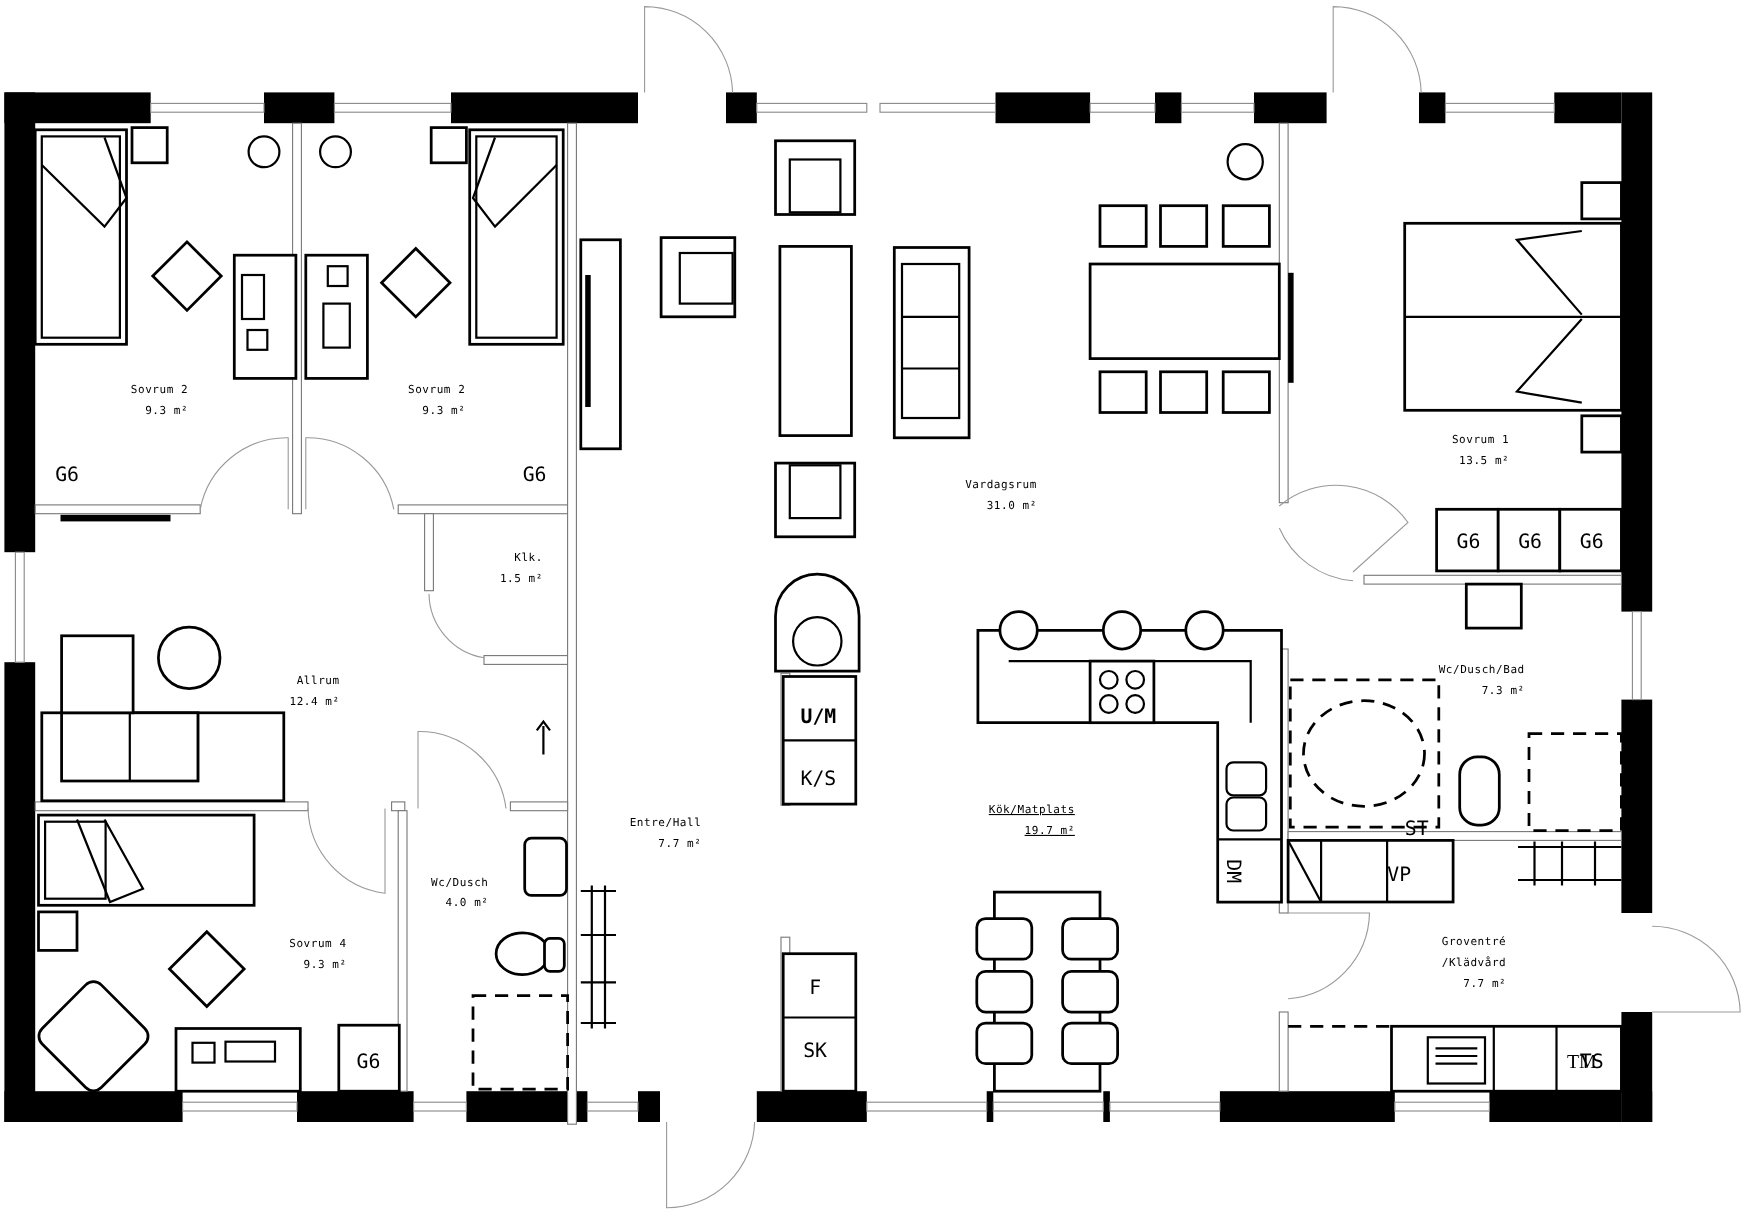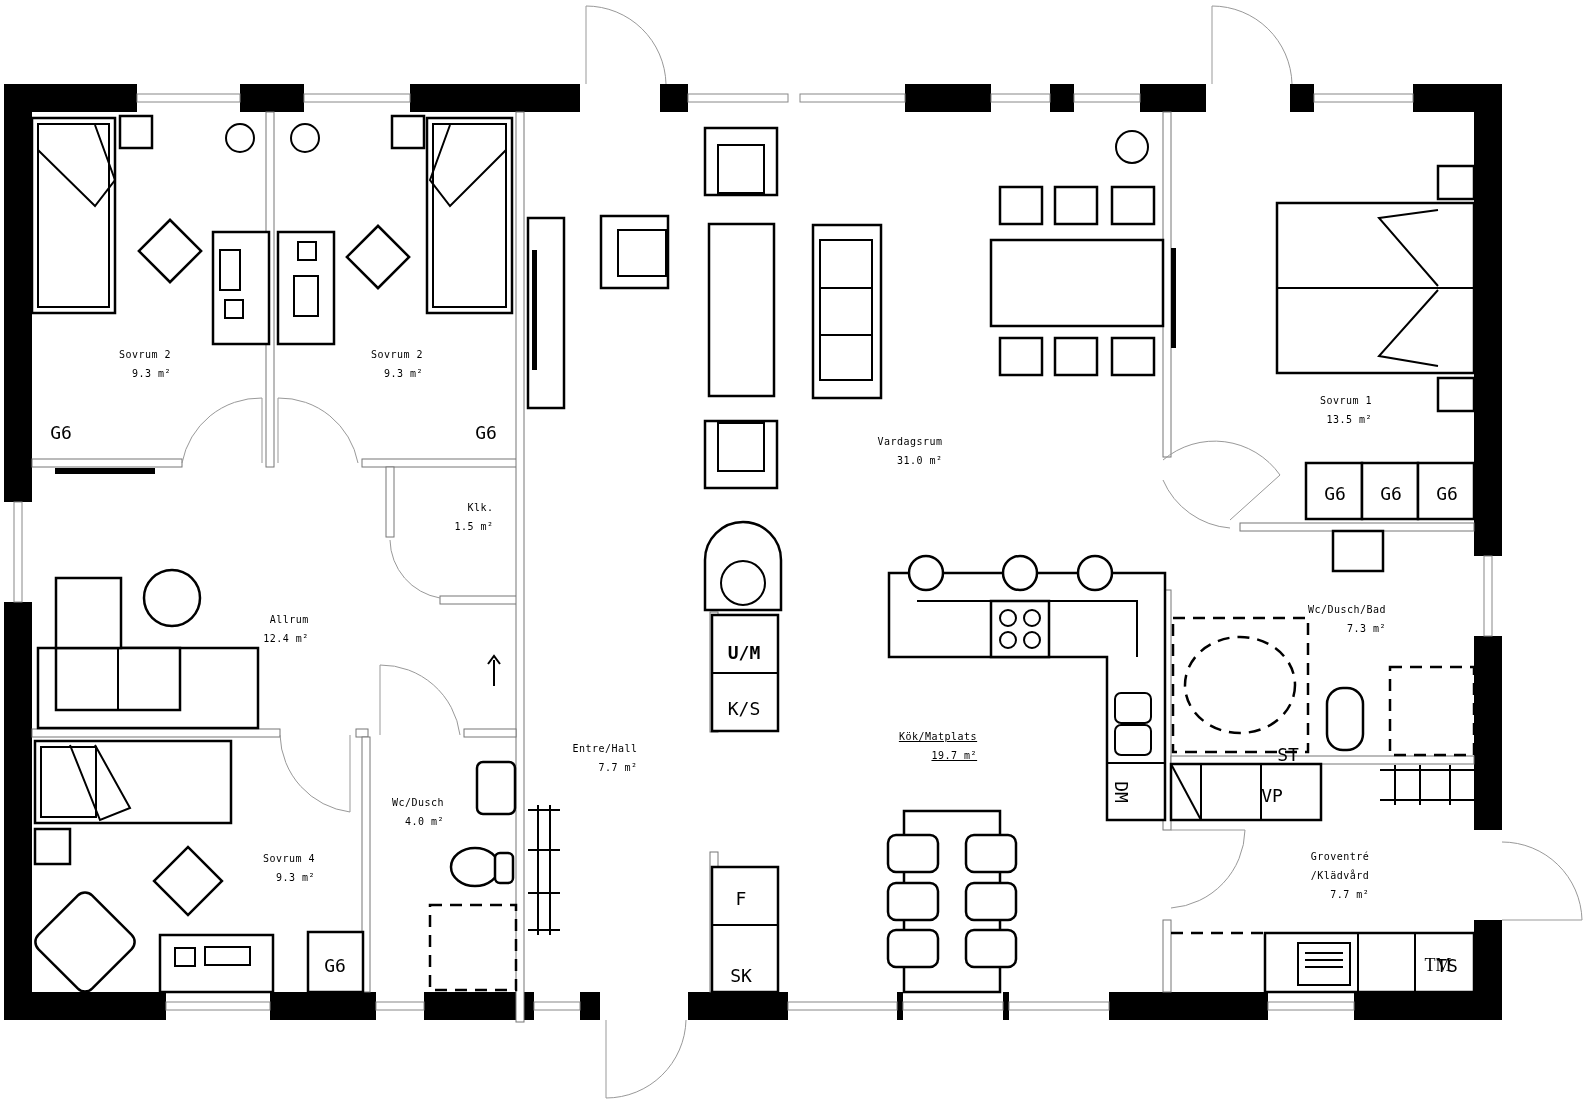--- a/index.html
+++ b/index.html
@@ -276,18 +276,18 @@
 
 <div class="unit" style="left:61px;top:432px;">G6</div>
 <div class="unit" style="left:486px;top:432px;">G6</div>
 <div class="unit" style="left:1335px;top:493px;">G6</div>
 <div class="unit" style="left:1391px;top:493px;">G6</div>
 <div class="unit" style="left:1447px;top:493px;">G6</div>
 <div class="unit" style="left:335px;top:965px;">G6</div>
 <div class="unit" style="left:744px;top:652px;font-weight:bold;">U/M</div>
 <div class="unit" style="left:744px;top:708px;">K/S</div>
 <div class="unit" style="left:741px;top:898px;">F</div>
-<div class="unit" style="left:741px;top:955px;margin-top:20px;">SK</div>
+<div class="unit" style="left:741px;top:955px;">SK</div>
 <div class="unit" style="left:1232px;top:795px;margin-left:40px;">VP</div>
 <div class="unit" style="left:1288px;top:754px;">ST</div>
 <div class="unit" style="left:1438px;top:965px;font-family:Liberation Serif, serif;">TM</div>
 <div class="unit" style="left:1447px;top:965px;">TS</div>
 <div class="unit" style="left:1121px;top:792px;transform:translate(-50%,-50%) rotate(90deg);">DM</div>
 
 </body></html>

